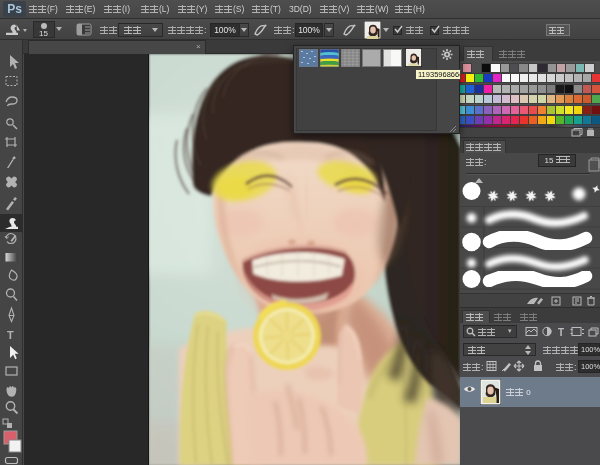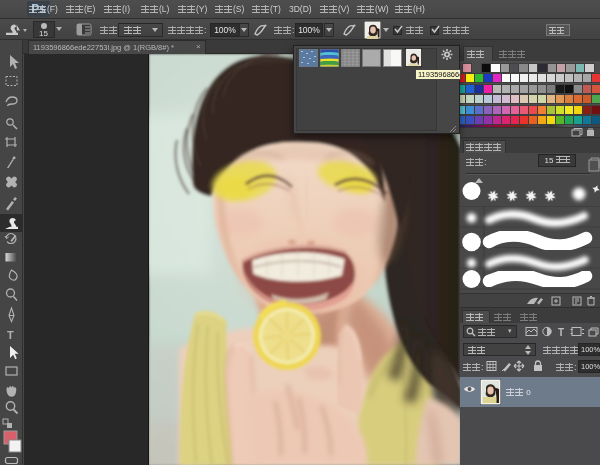--- a/index.html
+++ b/index.html
@@ -11,21 +11,21 @@
   linear-gradient(90deg, transparent 0 45%, currentColor 45% 57%, transparent 57% 100%),
   repeating-linear-gradient(0deg, currentColor 0 1px, transparent 1px 3px);
 opacity:.78;}
 .txt{position:absolute;color:#cccccc;font-size:9px;line-height:10px;white-space:nowrap;}
 .box{position:absolute;background:linear-gradient(#484848,#404040);border:1px solid #2a2a2a;
  border-top-color:#272727;color:#ccc;font-size:9px;}
 .dk{position:absolute;background:#2e2e2e;border:1px solid #252525;color:#e4e4e4;font-size:9px;}
 </style></head><body>
 <div id="app">
 <div class="abs" style="left:0;top:0;width:600px;height:19px;background:linear-gradient(#4e4e4e,#464646);border-bottom:1px solid #2f2f2f;"></div>
-<div class="abs" style="left:3px;top:1px;width:23px;height:16px;background:#39414b;border-radius:2px;color:#a9c7dc;font-size:12px;font-weight:bold;text-align:center;line-height:16px;font-family:'Liberation Sans';margin-left:24px;">Ps</div>
+<div class="abs" style="left:3px;top:1px;width:23px;height:16px;background:#39414b;border-radius:2px;color:#a9c7dc;font-size:12px;font-weight:bold;text-align:center;line-height:16px;font-family:'Liberation Sans';">Ps</div>
 <div class="txt" style="left:29px;top:4px;color:#cfcfcf;"><i class="zh" style="width:8px;height:8px;margin-right:1px;color:#cfcfcf;"></i><i class="zh" style="width:8px;height:8px;margin-right:1px;color:#cfcfcf;"></i><span style="font-size:8.5px;">(F)</span></div>
 <div class="txt" style="left:66px;top:4px;color:#cfcfcf;"><i class="zh" style="width:8px;height:8px;margin-right:1px;color:#cfcfcf;"></i><i class="zh" style="width:8px;height:8px;margin-right:1px;color:#cfcfcf;"></i><span style="font-size:8.5px;">(E)</span></div>
 <div class="txt" style="left:104px;top:4px;color:#cfcfcf;"><i class="zh" style="width:8px;height:8px;margin-right:1px;color:#cfcfcf;"></i><i class="zh" style="width:8px;height:8px;margin-right:1px;color:#cfcfcf;"></i><span style="font-size:8.5px;">(I)</span></div>
 <div class="txt" style="left:141px;top:4px;color:#cfcfcf;"><i class="zh" style="width:8px;height:8px;margin-right:1px;color:#cfcfcf;"></i><i class="zh" style="width:8px;height:8px;margin-right:1px;color:#cfcfcf;"></i><span style="font-size:8.5px;">(L)</span></div>
 <div class="txt" style="left:178px;top:4px;color:#cfcfcf;"><i class="zh" style="width:8px;height:8px;margin-right:1px;color:#cfcfcf;"></i><i class="zh" style="width:8px;height:8px;margin-right:1px;color:#cfcfcf;"></i><span style="font-size:8.5px;">(Y)</span></div>
 <div class="txt" style="left:215px;top:4px;color:#cfcfcf;"><i class="zh" style="width:8px;height:8px;margin-right:1px;color:#cfcfcf;"></i><i class="zh" style="width:8px;height:8px;margin-right:1px;color:#cfcfcf;"></i><span style="font-size:8.5px;">(S)</span></div>
 <div class="txt" style="left:252px;top:4px;color:#cfcfcf;"><i class="zh" style="width:8px;height:8px;margin-right:1px;color:#cfcfcf;"></i><i class="zh" style="width:8px;height:8px;margin-right:1px;color:#cfcfcf;"></i><span style="font-size:8.5px;">(T)</span></div>
 <div class="txt" style="left:289px;top:4px;color:#cfcfcf;"><span style="font-size:8.5px;">3D(D)</span></div>
 <div class="txt" style="left:320px;top:4px;color:#cfcfcf;"><i class="zh" style="width:8px;height:8px;margin-right:1px;color:#cfcfcf;"></i><i class="zh" style="width:8px;height:8px;margin-right:1px;color:#cfcfcf;"></i><span style="font-size:8.5px;">(V)</span></div>
 <div class="txt" style="left:357px;top:4px;color:#cfcfcf;"><i class="zh" style="width:8px;height:8px;margin-right:1px;color:#cfcfcf;"></i><i class="zh" style="width:8px;height:8px;margin-right:1px;color:#cfcfcf;"></i><span style="font-size:8.5px;">(W)</span></div>
@@ -80,21 +80,20 @@
 <div class="txt" style="left:406px;top:25px;"><i class="zh" style="width:8px;height:8px;margin-right:1px;color:#c8c8c8;"></i><i class="zh" style="width:8px;height:8px;margin-right:1px;color:#c8c8c8;"></i></div>
 <div class="abs" style="left:430px;top:26px;width:9px;height:9px;background:#383838;border:1px solid #262626;"></div>
 <svg class="abs" style="left:430px;top:23px;" width="11" height="12" viewBox="0 0 11 12">
 <path d="M2 6 l2.5 3 L9 3" fill="none" stroke="#c9c9c9" stroke-width="1.5"></path>
     </svg>
 <div class="txt" style="left:443px;top:25px;"><i class="zh" style="width:8px;height:8px;margin-right:1px;color:#c8c8c8;"></i><i class="zh" style="width:8px;height:8px;margin-right:1px;color:#c8c8c8;"></i><i class="zh" style="width:8px;height:8px;margin-right:1px;color:#c8c8c8;"></i></div>
 <div class="abs" style="left:546px;top:24px;width:24px;height:12px;background:#555;border:1px solid #777;"></div>
 <div class="txt" style="left:549px;top:26px;"><i class="zh" style="width:7px;height:7px;margin-right:1px;color:#d8d8d8;"></i><i class="zh" style="width:7px;height:7px;margin-right:1px;color:#d8d8d8;"></i></div>
 <div class="abs" style="left:23px;top:40px;width:437px;height:14px;background:#3a3a3a;border-bottom:1px solid #2c2c2c;"></div>
 <div class="abs" style="left:28px;top:40px;width:178px;height:14px;background:#474747;border:1px solid #2c2c2c;border-bottom:none;"></div>
-<div class="txt" style="left:33px;top:43px;font-size:7.5px;color:#b9b9b9;">1193596866ede22753l.jpg @ 1(RGB/8#) *</div>
 <div class="txt" style="left:196px;top:42px;font-size:8px;color:#aaa;">×</div>
 <div class="abs" style="left:0;top:40px;width:23px;height:425px;background:#454545;border-right:1px solid #2f2f2f;"></div>
 <div class="abs" style="left:0;top:214px;width:23px;height:18px;background:#2c2c2c;"></div>
 <svg class="abs" style="left:0;top:40px;" width="23" height="425" viewBox="0 0 23 425">
 <g fill="#b2b2b2" stroke="#b2b2b2">
 <path d="M10 15 l0 12 3-3 2 5 2-1 -2-5 4 0 z" stroke="none"></path>
 <rect x="6" y="36.5" width="11" height="9" fill="none" stroke-dasharray="2 1.5" stroke-width="1"></rect>
 <path d="M6 62 q2-5 6-5 q5 0 5 3.5 q0 3.5-5 3.5 q-4 0-4.5 2" fill="none" stroke-width="1.3"></path>
 <circle cx="10" cy="82" r="3.2" fill="none" stroke-width="1.2"></circle>
         <path d="M13 85 l4 4" stroke-width="1.6"></path>

